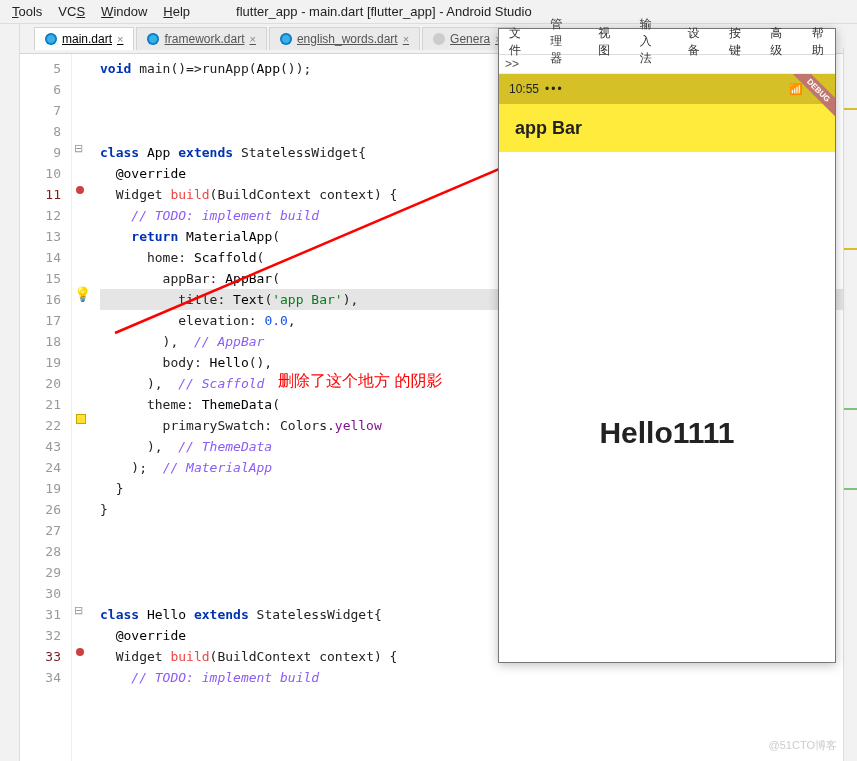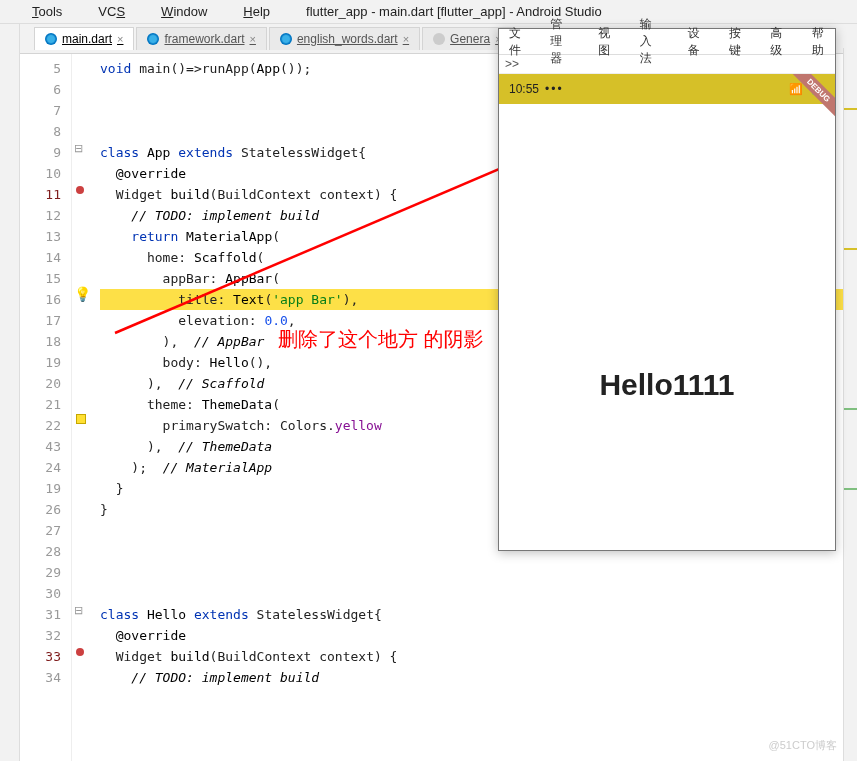--- a/index.html
+++ b/index.html
@@ -1,19 +1,19 @@
 <!DOCTYPE html>
 <html><head>
 <meta charset="utf-8">
 <style>
 * { margin: 0; padding: 0; box-sizing: border-box; }
 body { font-family: "Segoe UI", Arial, sans-serif; font-size: 13px; background: #f2f2f2; width: 857px; height: 761px; overflow: hidden; position: relative; }
 
 .menubar { background: #f2f2f2; height: 24px; display: flex; align-items: center; padding: 0 4px; border-bottom: 1px solid #ddd; }
-.menubar span { padding: 2px 8px; color: #222; cursor: pointer; margin-left: 20px; }
+.menubar span { padding: 2px 8px; color: #222; cursor: pointer; }
 .menubar span u { text-decoration: underline; }
 .app-title { color: #999; margin-left: 30px; }
 
 .workspace { display: flex; height: calc(100% - 24px); position: relative; }
 .left-gutter { width: 20px; background: #f2f2f2; border-right: 1px solid #ddd; }
 
 .editor-container { flex: 1; display: flex; flex-direction: column; background: #fff; }
 .tabs { height: 30px; display: flex; align-items: center; background: #f2f2f2; border-bottom: 1px solid #d4d4d4; gap: 2px; padding-left: 14px; }
 .tab { display: flex; align-items: center; gap: 5px; padding: 4px 10px; background: #eaeaea; border: 1px solid #d4d4d4; border-bottom: none; color: #555; font-size: 12px; cursor: pointer; text-decoration: underline; }
 .tab.active { background: #fff; color: #000; }
@@ -23,50 +23,50 @@
 .tab-close { color:#888; font-size:11px; }
 
 .code-area { flex: 1; display: flex; overflow: hidden; background: #fff; }
 .line-col { width: 52px; text-align: right; padding: 4px 10px 0 0; color: #999; font-family: Consolas, monospace; font-size: 13px; line-height: 21px; background: #fff; border-right: 1px solid #eee; user-select:none; }
 .line-col .marked { color: #7f1d1d; }
 .gutter2 { width: 20px; position:relative; }
 .fold { color:#999; position:absolute; font-size:11px; }
 .bulb { position:absolute; color:#dab700; font-size:14px; }
 .dot { position:absolute; width:8px; height:8px; border-radius:50%; }
 .code { flex:1; padding: 4px 0 0 8px; font-family: Consolas, monospace; font-size: 13px; line-height: 21px; white-space: pre; color: #222; }
-.kw { color: #0033b3; font-weight: normal; }
-.fn { color: #000000; }
+.kw { color: #0033b3; font-weight: bold; }
+.fn { color: #ef4444; }
 .cls { color: #000; }
 .str { color: #067d17; }
 .num { color: #1750eb; }
-.cmt { color: #000000; font-style: italic; }
+.cmt { color: #8b5cf6; font-style: italic; }
 .anno { color: #000000; }
 .field { color: #871094; }
-.hl-line { background: #fde047; display:inline-block; width:100%; }
+.hl-line { background: #e5e5e5; display:inline-block; width:100%; }
 .warn-sq { display:inline-block; width:10px; height:10px; background:#ffe033; border:1px solid #c6a700; }
 
 .phone-window { position: absolute; top: 28px; left: 498px; width: 338px; z-index: 10; background: #fff; border: 1px solid #777; box-shadow: 0 2px 10px rgba(0,0,0,0.25); }
 .titlebar { height: 28px; background: #fff; display: flex; align-items: center; padding: 0 6px; border-bottom: 1px solid #ddd; }
 .titlebar .ticon { width:14px; height:14px; background:#5bb4e8; border-radius:3px; margin-right:6px; }
 .titlebar .wtitle { flex:1; font-size:12px; color:#333; }
 .winbtn { width:40px; text-align:center; font-size:13px; color:#444; cursor:pointer; }
 .phone-menu { height: 26px; display:flex; align-items:center; gap:20px; padding:0 6px; font-size:12px; color:#333; border-bottom:1px solid #ddd; }
 .phone-menu span { padding: 2px 4px; cursor:pointer; }
 .prompt { padding: 2px 6px; font-size:12px; color:#555; border-bottom:1px solid #eee; }
-.phone-screen { height: 476px; background:#fff; position:relative; }
+.phone-screen { height: 588px; background:#fff; position:relative; }
 .statusbar { height:30px; background:#d6c028; display:flex; align-items:center; padding:0 10px; color:#222; font-size:12px; position:relative; }
 .statusbar .dots{ margin-left:6px; letter-spacing:2px; }
 .statusbar .sig { position:absolute; right:12px; font-size:11px; letter-spacing:1px; }
 .debug-banner { position:absolute; top:0; right:0; width:60px; height:60px; overflow:hidden; }
 .debug-banner::before { content:"DEBUG"; position:absolute; top:10px; right:-18px; transform:rotate(45deg); background:#c0766e; color:#fff; font-size:8px; font-weight:bold; padding:2px 20px; }
 .appbar { height:48px; background:#ffeb3b; display:flex; align-items:center; padding:0 16px; font-size:18px; font-weight:600; color:#222; }
 .phone-body { flex:1; display:flex; align-items:center; justify-content:center; height: calc(640px - 78px); }
 .phone-text { font-size:30px; font-weight:700; color:#222; }
 
-.annotation-text { position:absolute; color:#ff0000; font-size:20px; font-family: "Microsoft YaHei", sans-serif; }
+.annotation-text { position:absolute; color:#ff0000; font-size:16px; font-family: "Microsoft YaHei", sans-serif; margin-top: 45px; }
 .arrow-svg { position:absolute; pointer-events:none; }
 
 .right-strip { position:absolute; right:0; top:24px; width:14px; height:calc(100% - 24px); background:#f2f2f2; border-left:1px solid #ddd; }
 .right-strip .line { position:absolute; width:100%; height:2px; }
 
 .watermark { position:absolute; bottom:8px; right:20px; color:#ccc; font-size:11px; z-index:50; }
 </style>
 </head>
 <body>
 
@@ -177,19 +177,22 @@
       <span>帮助</span>
     </div>
   <div class="prompt">&gt;&gt;</div>
   <div class="phone-screen">
     <div class="statusbar">
       <span>10:55</span>
       <span class="dots">•••</span>
       <span class="sig">📶 🔋</span>
     </div>
     <div class="debug-banner"></div>
+    <div class="appbar">
+      <span>app Bar</span>
+    </div>
     <div class="phone-body">
       <span class="phone-text">Hello1111</span>
     </div>
   </div>
 </div>
 
 <div class="watermark">@51CTO博客</div>
 
 </body></html>

